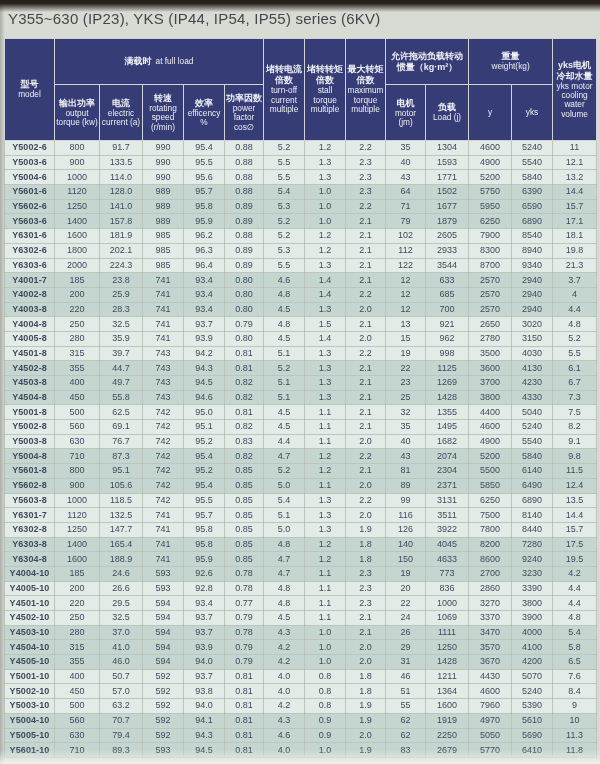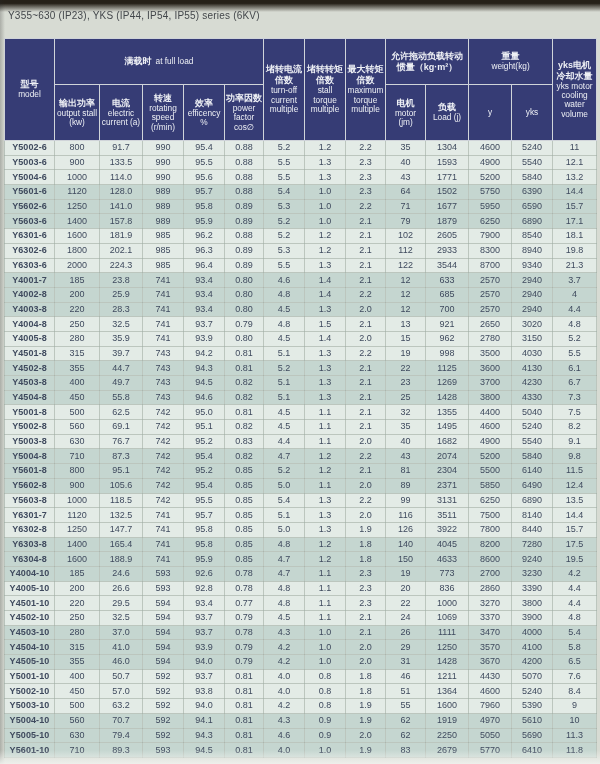--- a/index.html
+++ b/index.html
@@ -19,21 +19,21 @@
     background: linear-gradient(90deg, rgba(40,40,38,0.25), rgba(40,40,38,0));
     pointer-events:none;
   }
   .scan-edge-bottom {
     position:absolute; left:0; right:0; bottom:0; height:14px;
     background: linear-gradient(180deg, rgba(238,240,235,0), rgba(240,242,238,0.9));
     pointer-events:none;
   }
   .page-title {
     position:absolute; top:10px; left:8px;
-    font-size:10px; color:#43474b; letter-spacing:0.2px;
+    font-size:15px; color:#43474b; letter-spacing:0.2px;
     white-space:nowrap;
   }
   table.spec {
     position:absolute; top:38px; left:4px;
     width:592px;
     border-collapse:collapse; table-layout:fixed;
   }
   table.spec thead th {
     background: var(--header-bg, #363c75);
     color: var(--header-text, #eef0f5);
@@ -122,21 +122,21 @@
         <span class="en">weight(kg)</span>
       </th>
       <th rowspan="2">
         <span class="zh">yks电机冷却水量</span>
         <span class="en">yks motor cooling water volume</span>
       </th>
     </tr>
     <tr class="tier2">
       <th>
         <span class="zh">输出功率</span>
-        <span class="en">output stall (kw)</span>
+        <span class="en">output torque (kw)</span>
       </th>
       <th>
         <span class="zh">电流</span>
         <span class="en">electric current (a)</span>
       </th>
       <th>
         <span class="zh">转速</span>
         <span class="en">rotating speed (r/min)</span>
       </th>
       <th>

